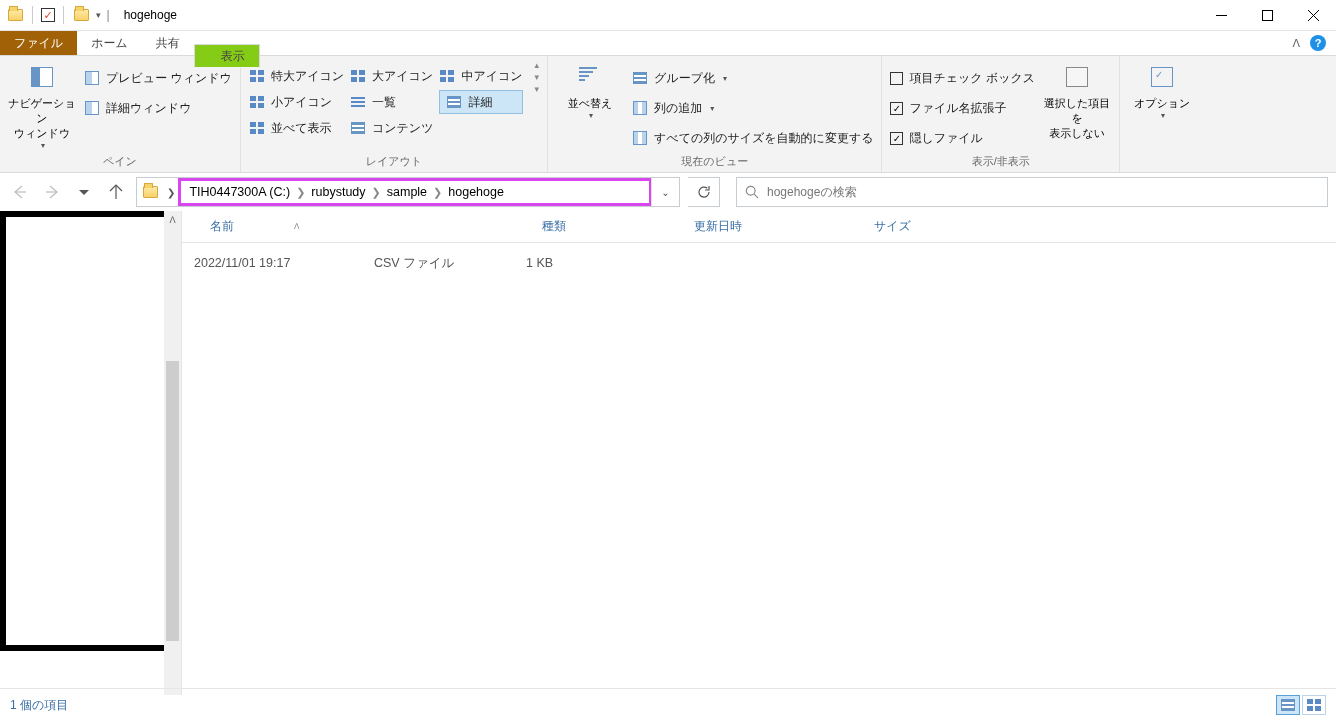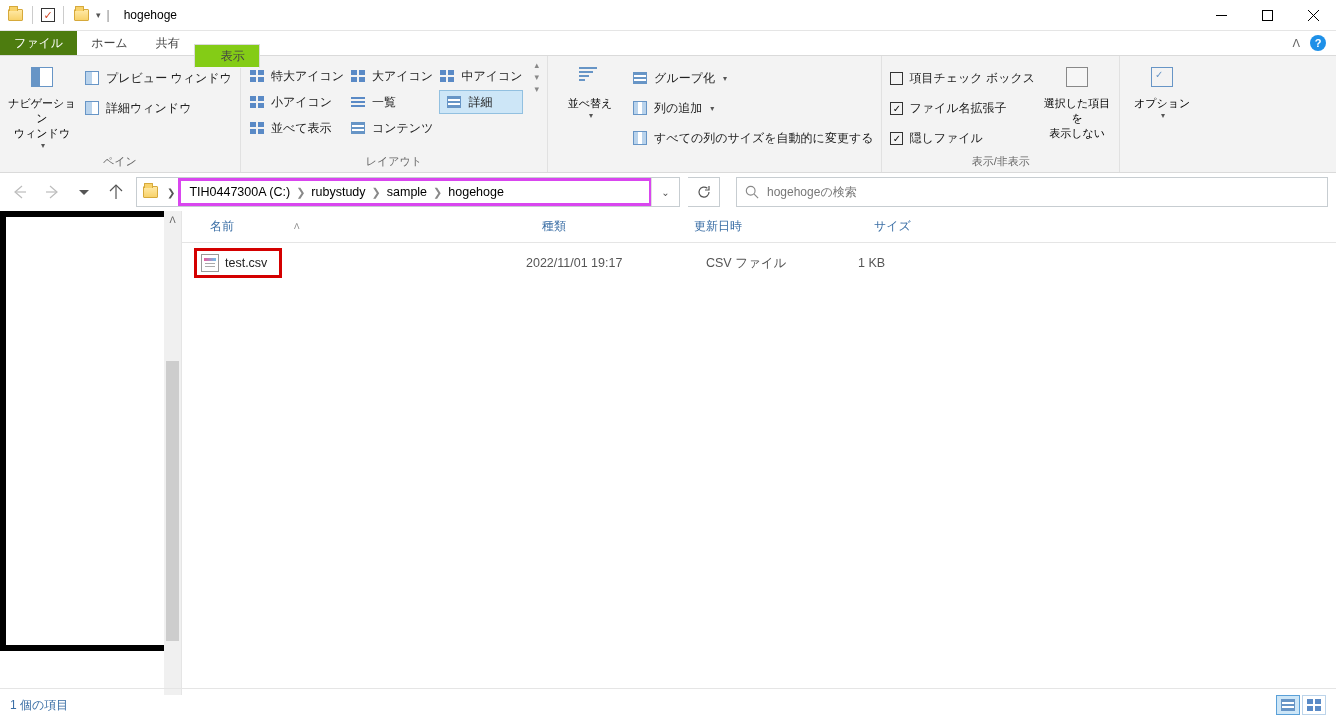--- a/index.html
+++ b/index.html
@@ -17,21 +17,21 @@
 .qat .dd { font-size:9px; color:#555; margin-left:2px; }
 .title-text { margin-left: 8px; font-size: 12px; color:#000; }
 .title-sep { color:#888; margin:0 6px; }
 .win-controls { margin-left:auto; display:flex; }
 .win-controls div { width:46px; height:31px; display:flex; align-items:center; justify-content:center; }
 .win-controls svg { width:11px; height:11px; stroke:#000; stroke-width:1; fill:none; }
 
 
 .tabs { height: 25px; display:flex; align-items:stretch; background:#fff; border-bottom:1px solid #dadada; position:relative; }
 .tab { padding: 0 14px; display:flex; align-items:center; font-size:12px; color:#444; }
-.tab.file { background:#4d7c0f; color:#fff; }
+.tab.file { background:#a16207; color:#fff; }
 .tab.active { background:#84cc16; border:1px solid #dadada; border-bottom:1px solid #f3f3f3; position:relative; top:13px;padding-left:26px; }
 .tabs-right { margin-left:auto; display:flex; align-items:center; gap:10px; padding-right:10px; }
 .tabs-right .chev { color:#666; font-size:11px; }
 .help-circle { width:16px; height:16px; border-radius:50%; background:#1e90e8; color:#fff; display:flex; align-items:center; justify-content:center; font-size:11px; font-weight:bold; }
 
 
 .ribbon { height:117px; background:#f3f3f3; border-bottom:1px solid #dadada; display:flex; }
 .group { border-right:1px solid #e1e1e1; padding:4px 8px 0 8px; display:flex; flex-direction:column; justify-content:space-between; }
 .group-label { text-align:center; font-size:11px; color:#666; padding-bottom:3px; }
 .group-body { flex:1; display:flex; align-items:flex-start; gap:8px; }
@@ -285,20 +285,21 @@
             <span class="dd-sm">▾</span>
           </div>
         <div class="small-row">
             <span class="ic">
               <span class="ic-cols3"></span>
             </span>
             <span>すべての列のサイズを自動的に変更する</span>
           </div>
       </div>
     </div>
+    <div class="group-label">現在のビュー</div>
   </div>
 
   <div class="group">
     <div class="group-body">
       <div style="display:flex;flex-direction:column;gap:6px;padding-top:6px">
         <div class="small-row">
             <span class="chk-sm"></span>
             <span>項目チェック ボックス</span>
           </div>
         <div class="small-row">
@@ -402,26 +403,20 @@
     <div class="col-headers">
       <div class="col col-name">
           <span>名前</span>
           <span class="sort-ind">ᐱ</span>
         </div>
       <div class="col col-type">種類</div>
       <div class="col col-date">更新日時</div>
       <div class="col col-size">サイズ</div>
     </div>
     <div class="file-row">
-      <div class="file-cell name">
-        <span class="file-highlight">
-          <span class="file-icon"></span>
-          <span>test.csv</span>
-        </span>
-      </div>
       <div class="file-cell date">2022/11/01 19:17</div>
       <div class="file-cell type">CSV ファイル</div>
       <div class="file-cell size">1 KB</div>
     </div>
   </div>
 </div>
 
 <div class="statusbar">
   <span>1 個の項目</span>
   <div class="status-right">

